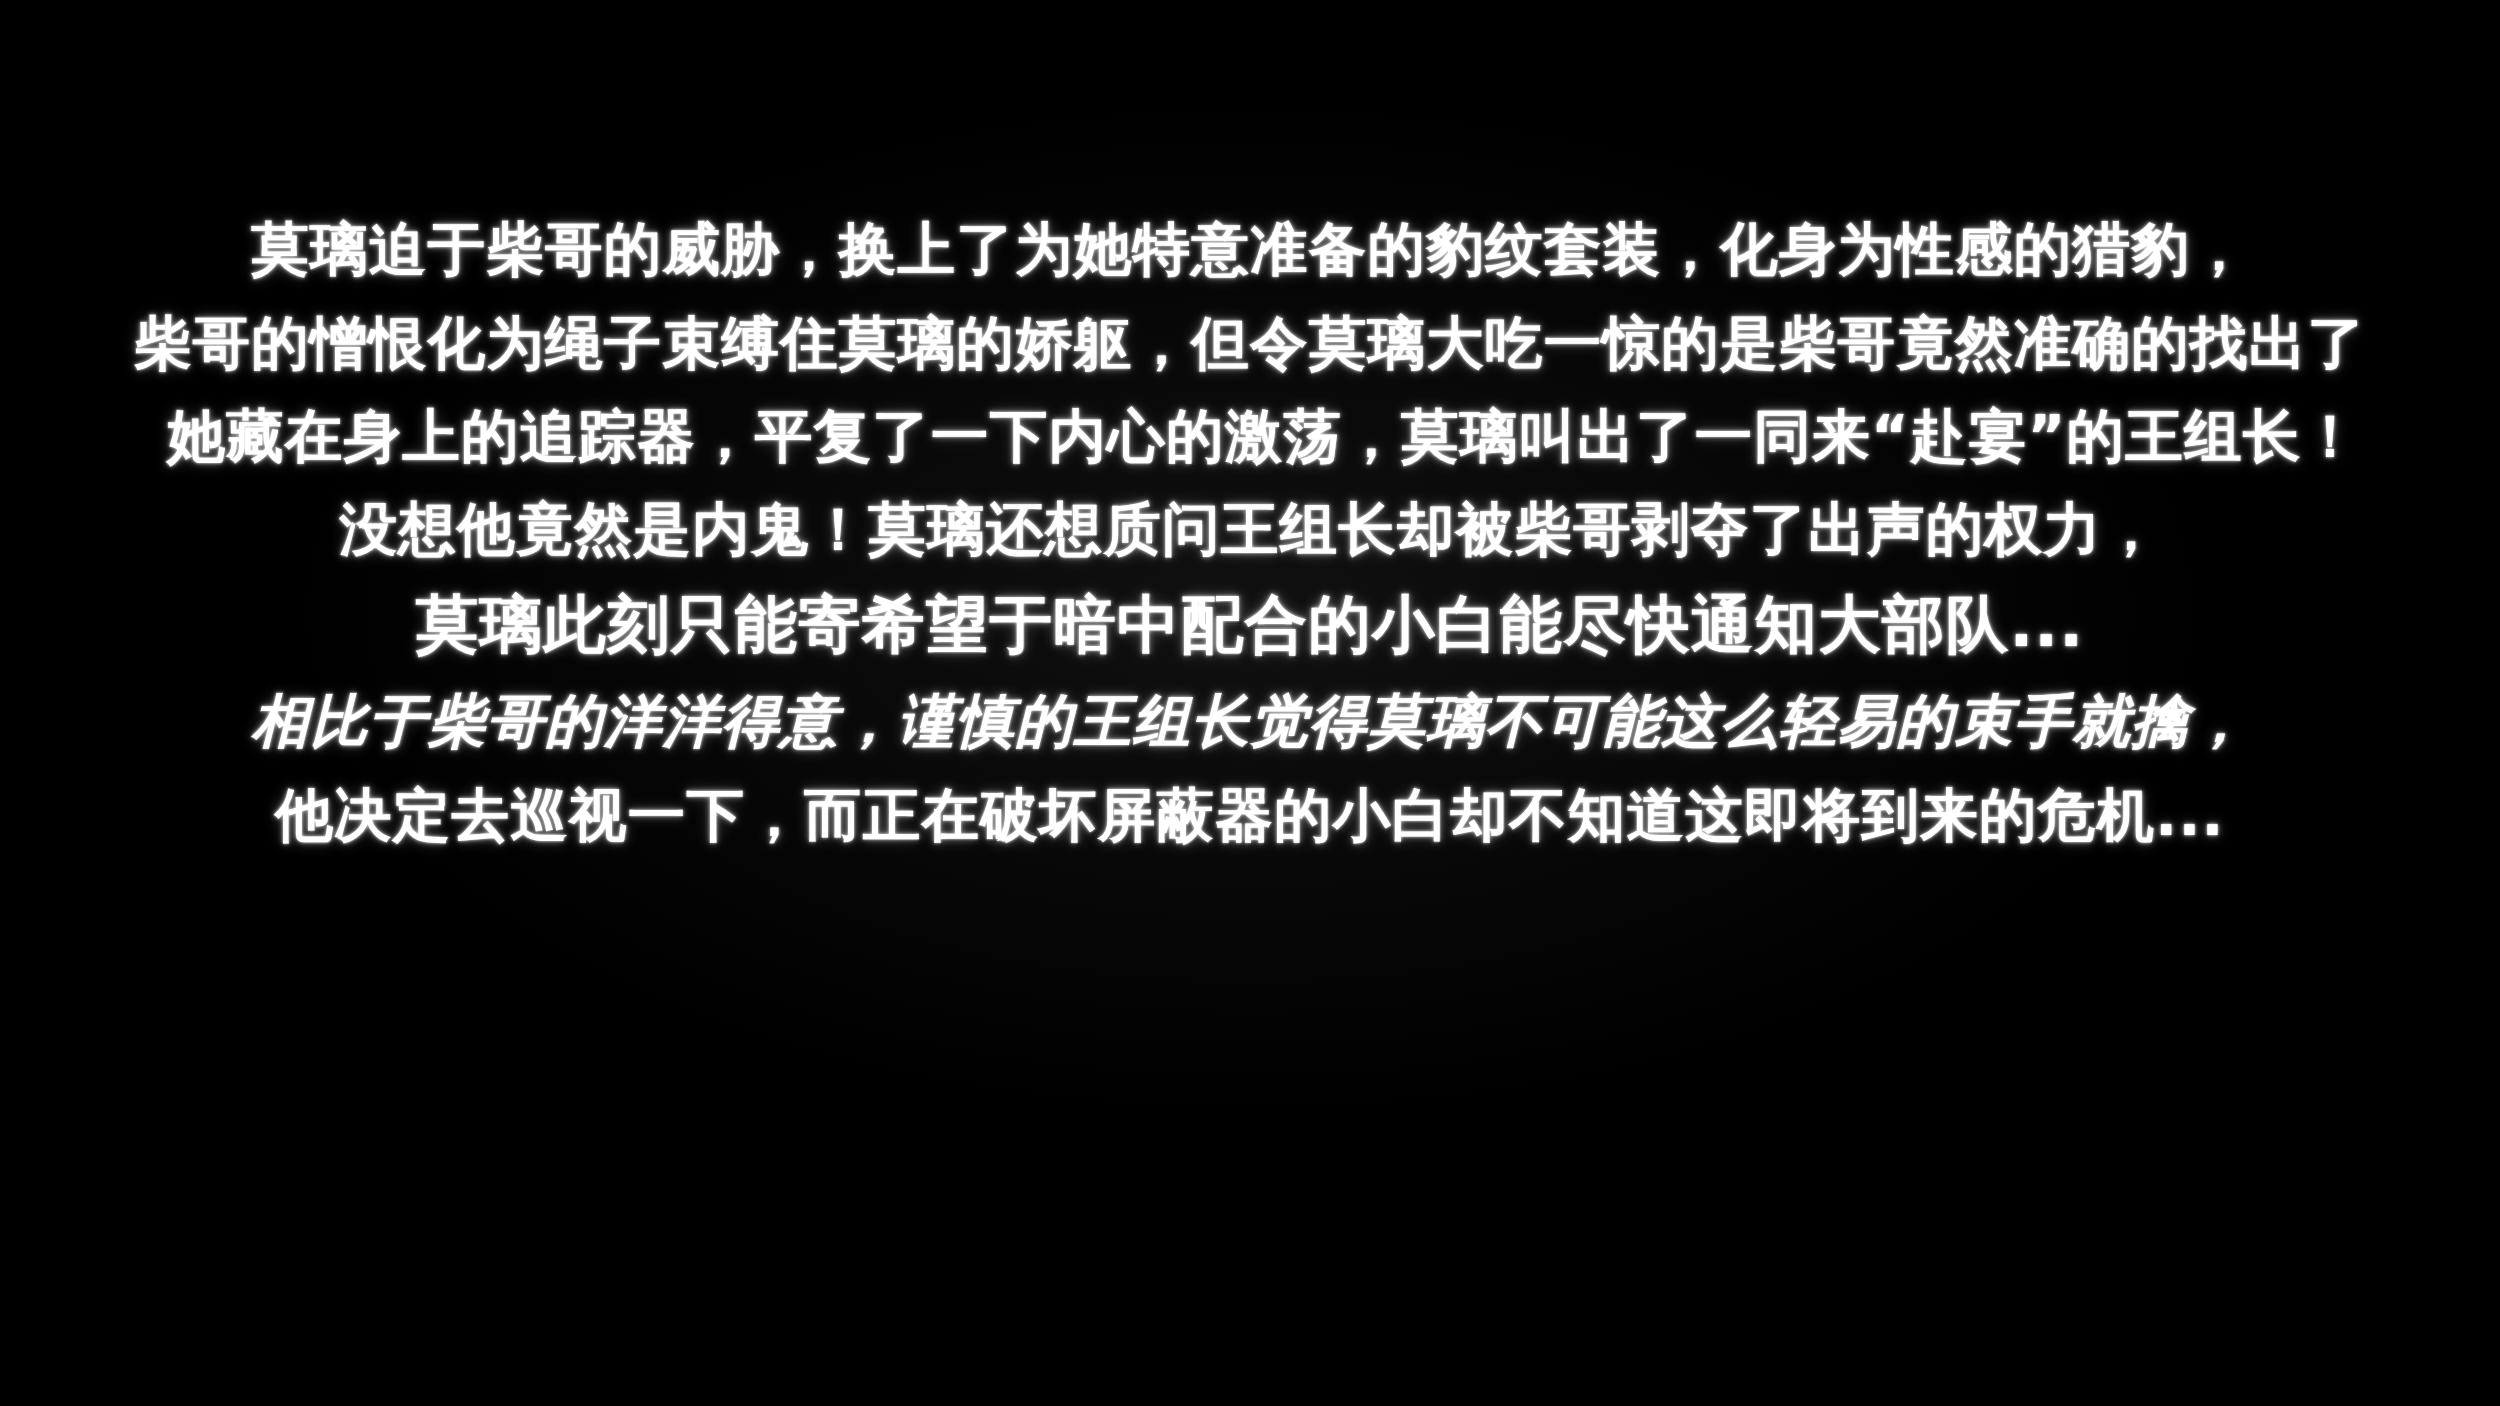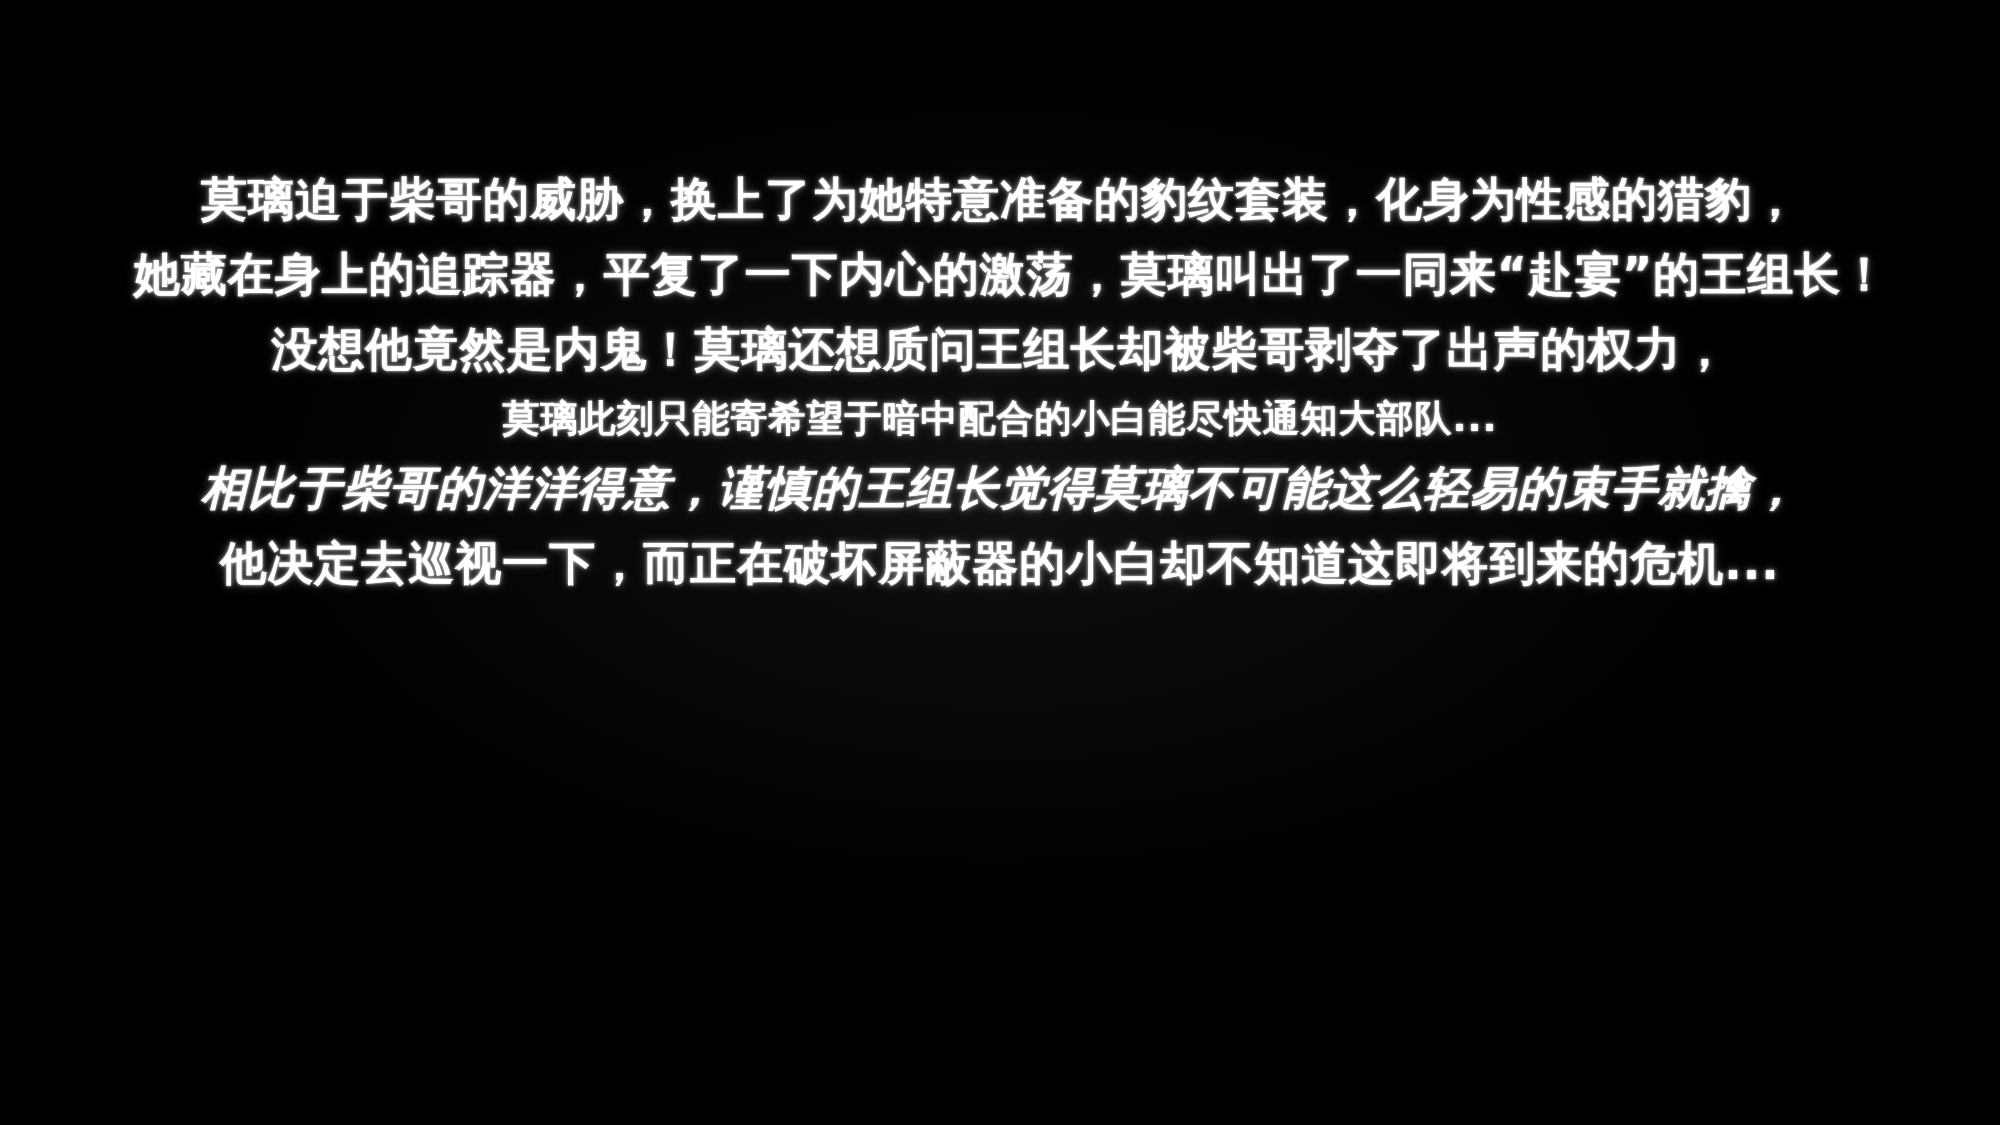--- a/index.html
+++ b/index.html
@@ -60,33 +60,34 @@
       0 0 2px rgba(255,255,255,0.95),
       0 0 5px rgba(255,255,255,0.55),
       0 0 12px rgba(255,255,255,0.28),
       2px 2px 0 rgba(0,0,0,0.9);
   }
 
   .line.l1 { font-size: 46px; }
   .line.l2 { font-size: 46px; }
   .line.l3 { font-size: 46px; margin-left: 22px; }
   .line.l4 { font-size: 46px; text-align: right; }
-  .line.l5 { font-size: 37px; }
+  .line.l5 { font-size: 50px; }
   .line.l6 { font-size: 46px; font-style: italic; }
   .line.l7 { font-size: 46px; }
 </style>
 </head>
 <body>
 
 <div class="stage">
 
   <div class="vignette"></div>
 
   <div class="text-block">
     <div class="line l1">莫璃迫于柴哥的威胁，换上了为她特意准备的豹纹套装，化身为性感的猎豹，</div>
+    <div class="line l2">柴哥的憎恨化为绳子束缚住莫璃的娇躯，但令莫璃大吃一惊的是柴哥竟然准确的找出了</div>
     <div class="line l3">她藏在身上的追踪器，平复了一下内心的激荡，莫璃叫出了一同来“赴宴”的王组长！</div>
     <div class="line l4">没想他竟然是内鬼！莫璃还想质问王组长却被柴哥剥夺了出声的权力，</div>
     <div class="line l5">莫璃此刻只能寄希望于暗中配合的小白能尽快通知大部队...</div>
     <div class="line l6">相比于柴哥的洋洋得意，谨慎的王组长觉得莫璃不可能这么轻易的束手就擒，</div>
     <div class="line l7">他决定去巡视一下，而正在破坏屏蔽器的小白却不知道这即将到来的危机...</div>
   </div>
 
 </div>
 
 </body></html>

